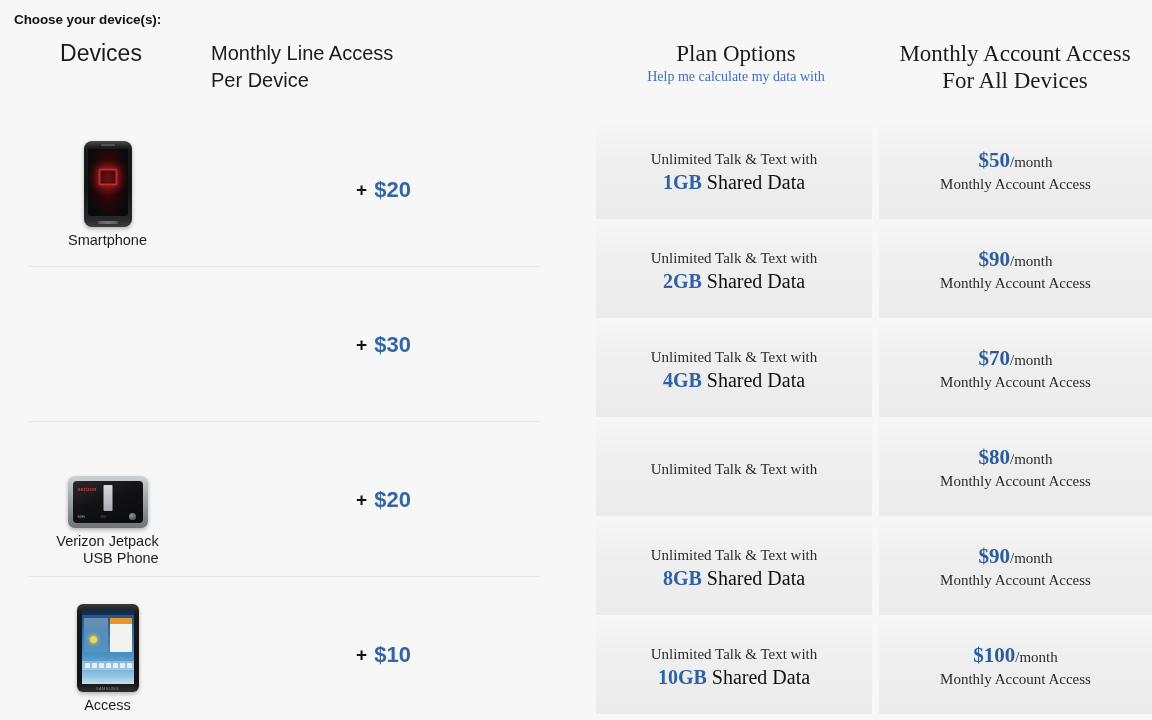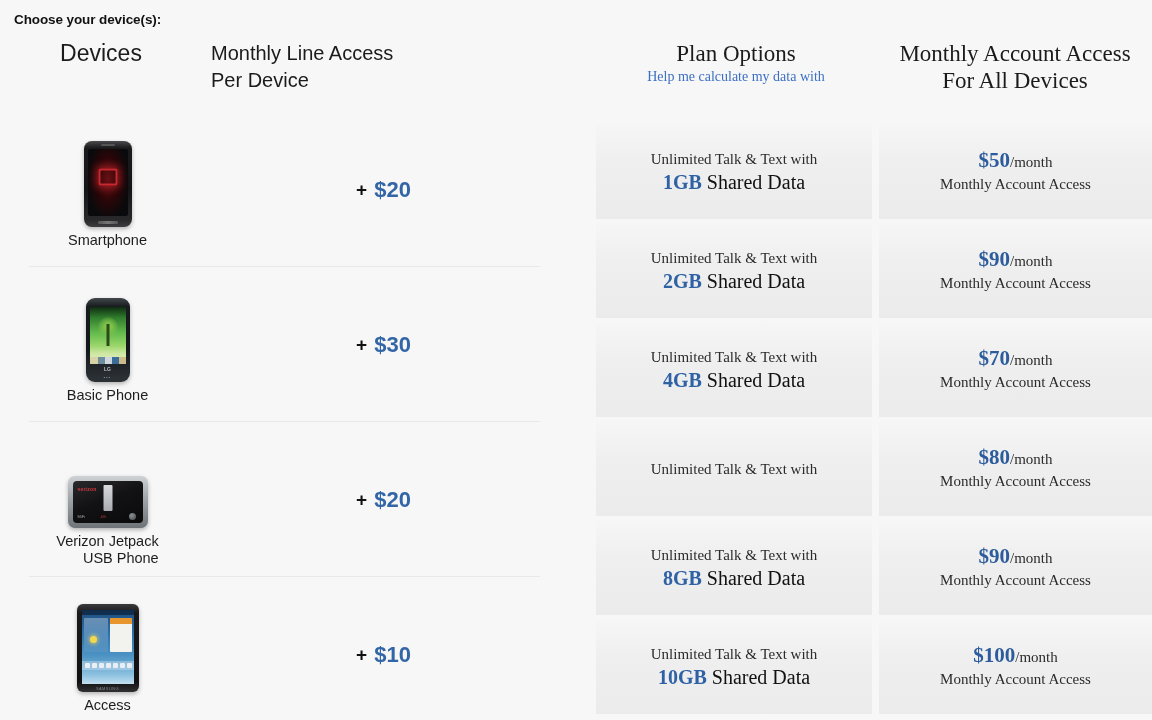--- a/index.html
+++ b/index.html
@@ -459,36 +459,20 @@
             <div>Smartphone</div>
           </div>
         </div>
         <div class="device-price">
           <span class="plus">+</span>
           <span class="amt">$20</span>
         </div>
       </div>
 
       <div class="device-row">
-        <div class="device-cell">
-          <div class="device-art">
-            <div class="dev dev-basic">
-              <div class="scr">
-                <div class="leaves"></div>
-                <div class="tree"></div>
-                <div class="bar"></div>
-              </div>
-              <div class="lg">LG</div>
-              <div class="keys">▪▪▪</div>
-            </div>
-          </div>
-          <div class="device-label">
-            <div>Basic Phone</div>
-          </div>
-        </div>
         <div class="device-price">
           <span class="plus">+</span>
           <span class="amt">$30</span>
         </div>
       </div>
 
       <div class="device-row">
         <div class="device-cell">
           <div class="device-art">
             <div class="dev dev-jetpack">

